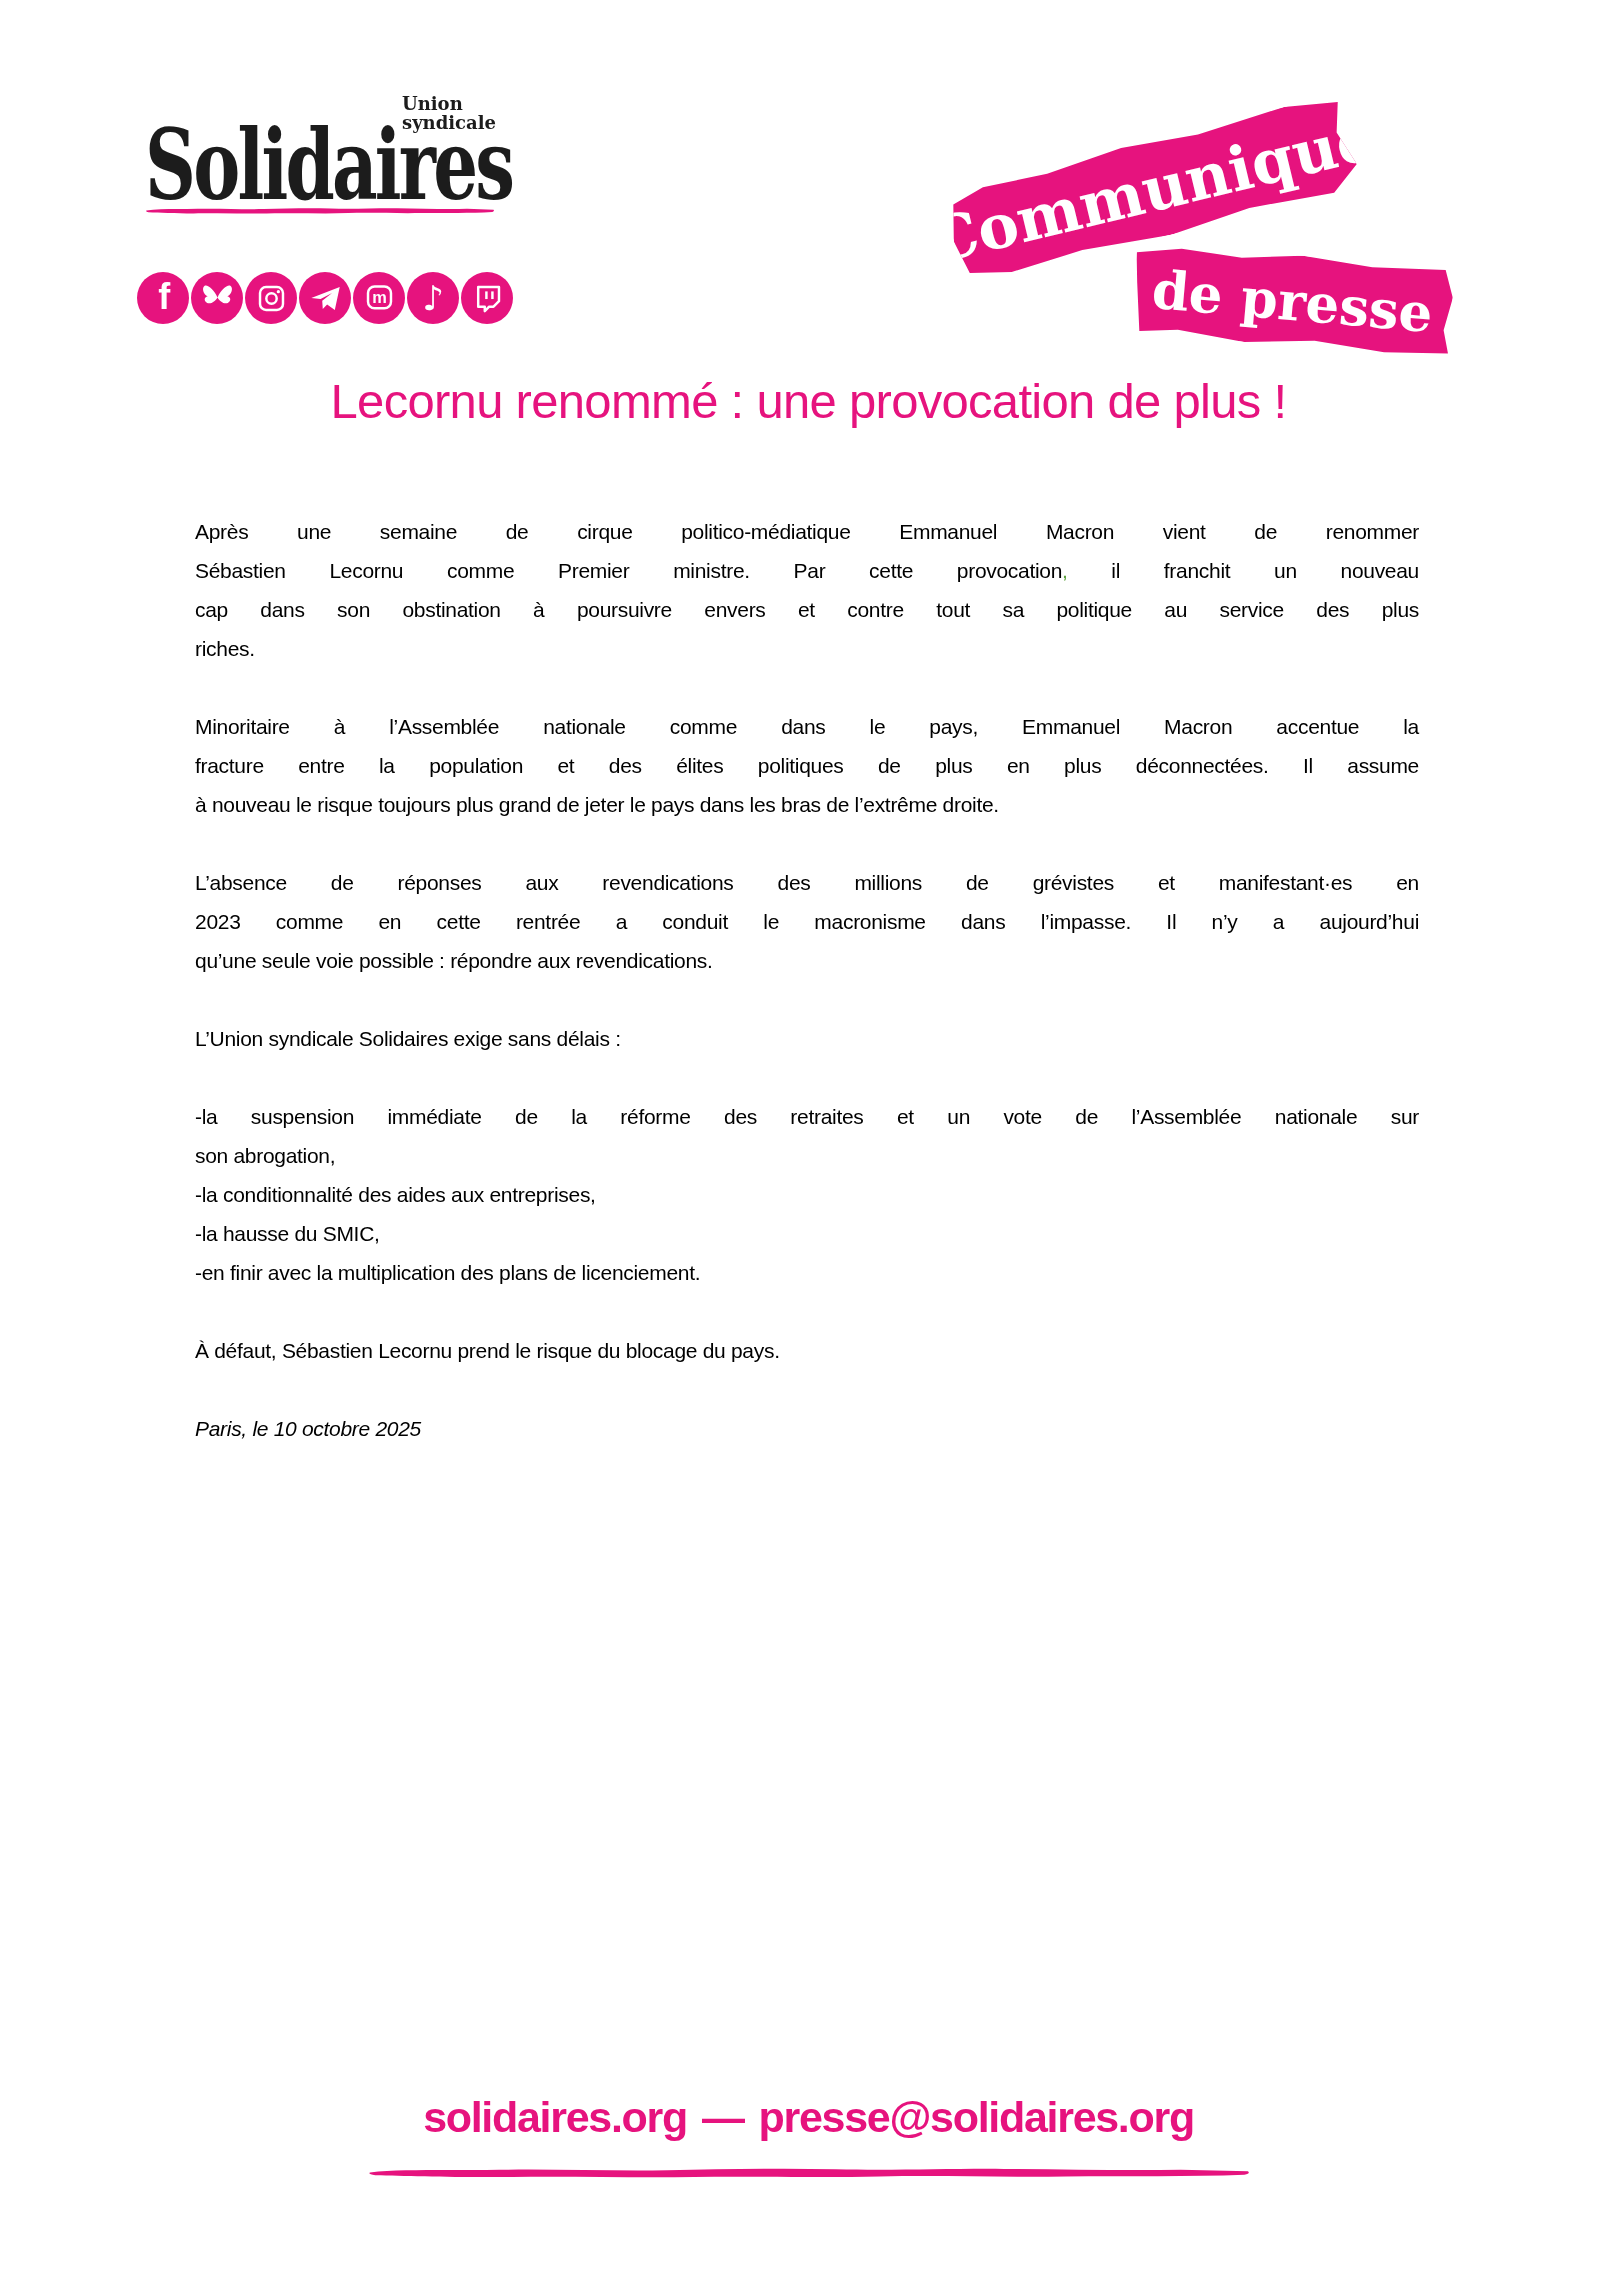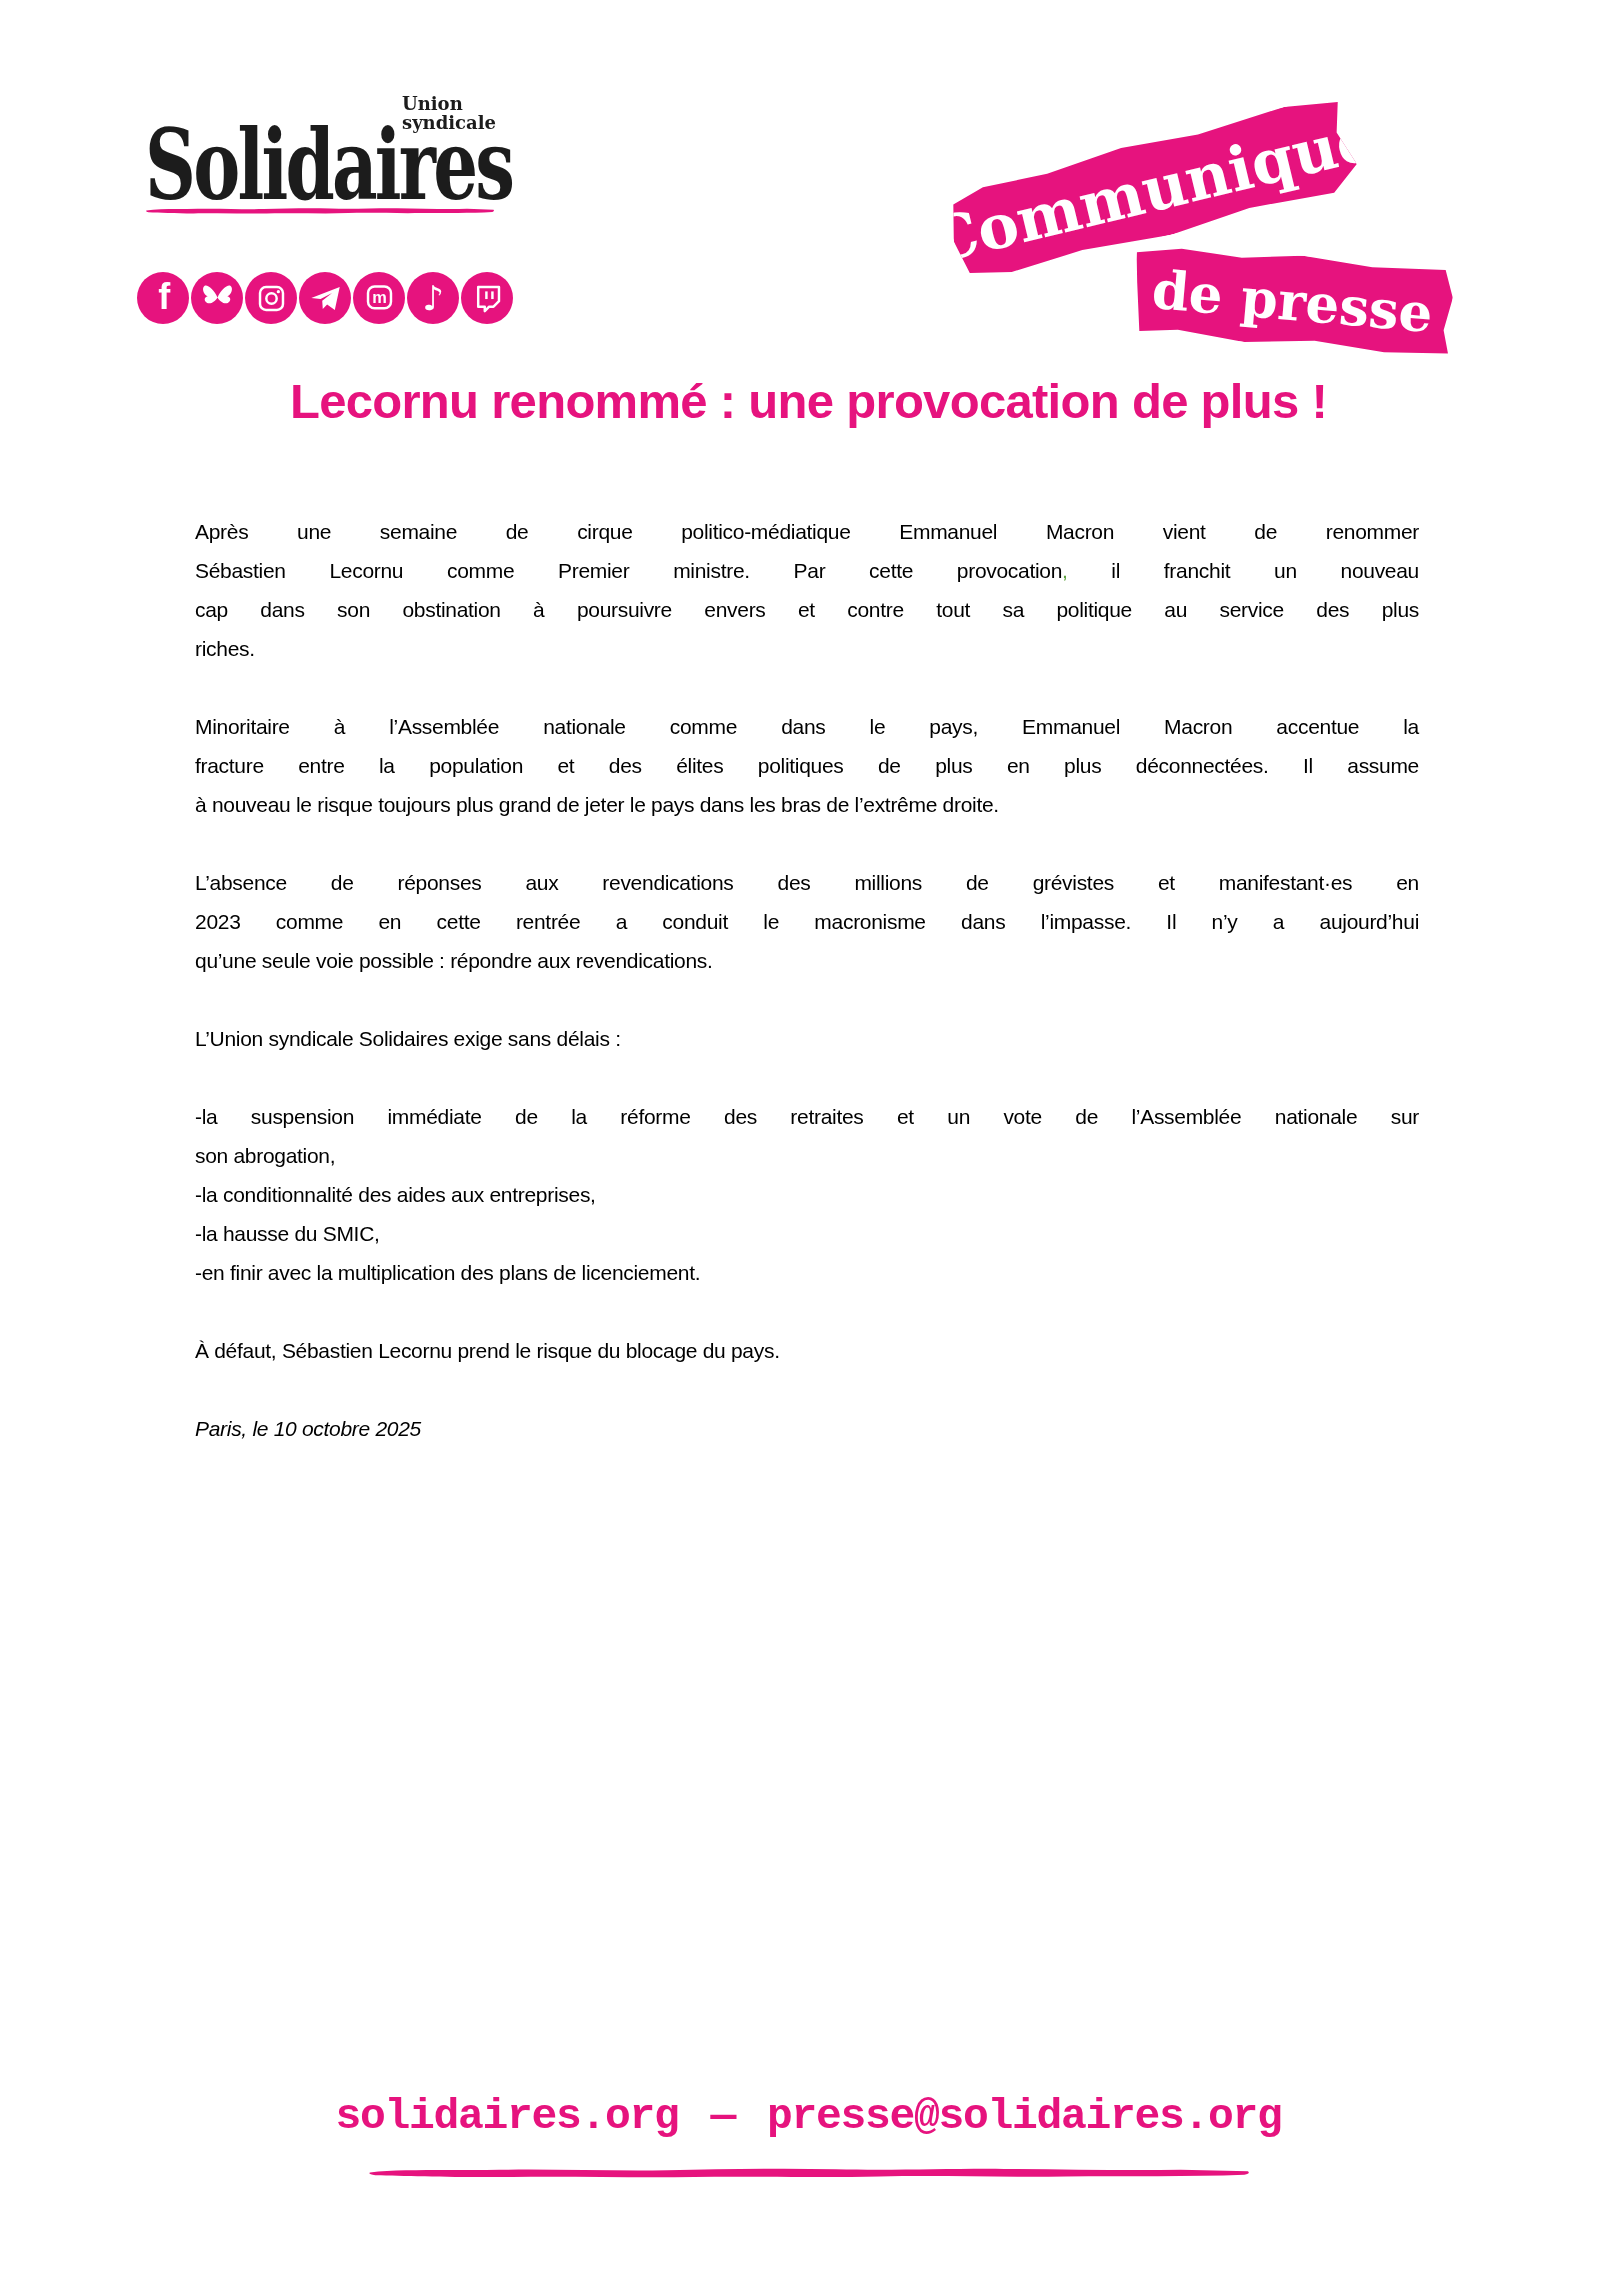--- a/index.html
+++ b/index.html
@@ -68,21 +68,21 @@
     left:1133px;top:255px;width:319px;height:91px;
     transform:rotate(5deg);
     font-size:53px;
     clip-path:polygon(1% 45%, 0% 12%, 14% 4%, 33% 8%, 52% 0%, 74% 6%, 97% 2%, 100% 32%, 98% 68%, 100% 93%, 80% 98%, 58% 92%, 36% 100%, 15% 93%, 3% 98%);
   }
 
   
   .doc-title{
     position:absolute;left:0;top:372px;width:100%;
     text-align:center;
-    font-weight:bold;
+    font-weight:normal;
     font-size:49px;line-height:59px;
     letter-spacing:-0.7px;
     color:var(--brand-pink,#e6137e);
     white-space:nowrap;
   }
 
   
   .content{
     position:absolute;left:195px;top:512px;width:1224px;
     font-size:21px;line-height:39px;
@@ -94,22 +94,22 @@
   .line{
     white-space:nowrap;
     text-align:justify;
     text-align-last:justify;
   }
   .line.last-line{text-align-last:left;}
 
   
   .footer{position:absolute;left:0;top:2091px;width:100%;text-align:center;}
   .footer-links{
-    display:inline-flex;gap:32px;align-items:baseline;
-    font-family:Liberation Mono, monospace;
+    display:inline-flex;gap:15px;align-items:baseline;
+    font-family:Liberation Sans, sans-serif;
     font-weight:bold;
     font-size:43px;line-height:52px;
     letter-spacing:-1.3px;
     color:var(--brand-pink,#e6137e);
     white-space:nowrap;
   }
   .footer-underline{
     position:absolute;left:50%;top:68px;
     transform:translateX(-50%);
     width:885px;height:27px;

